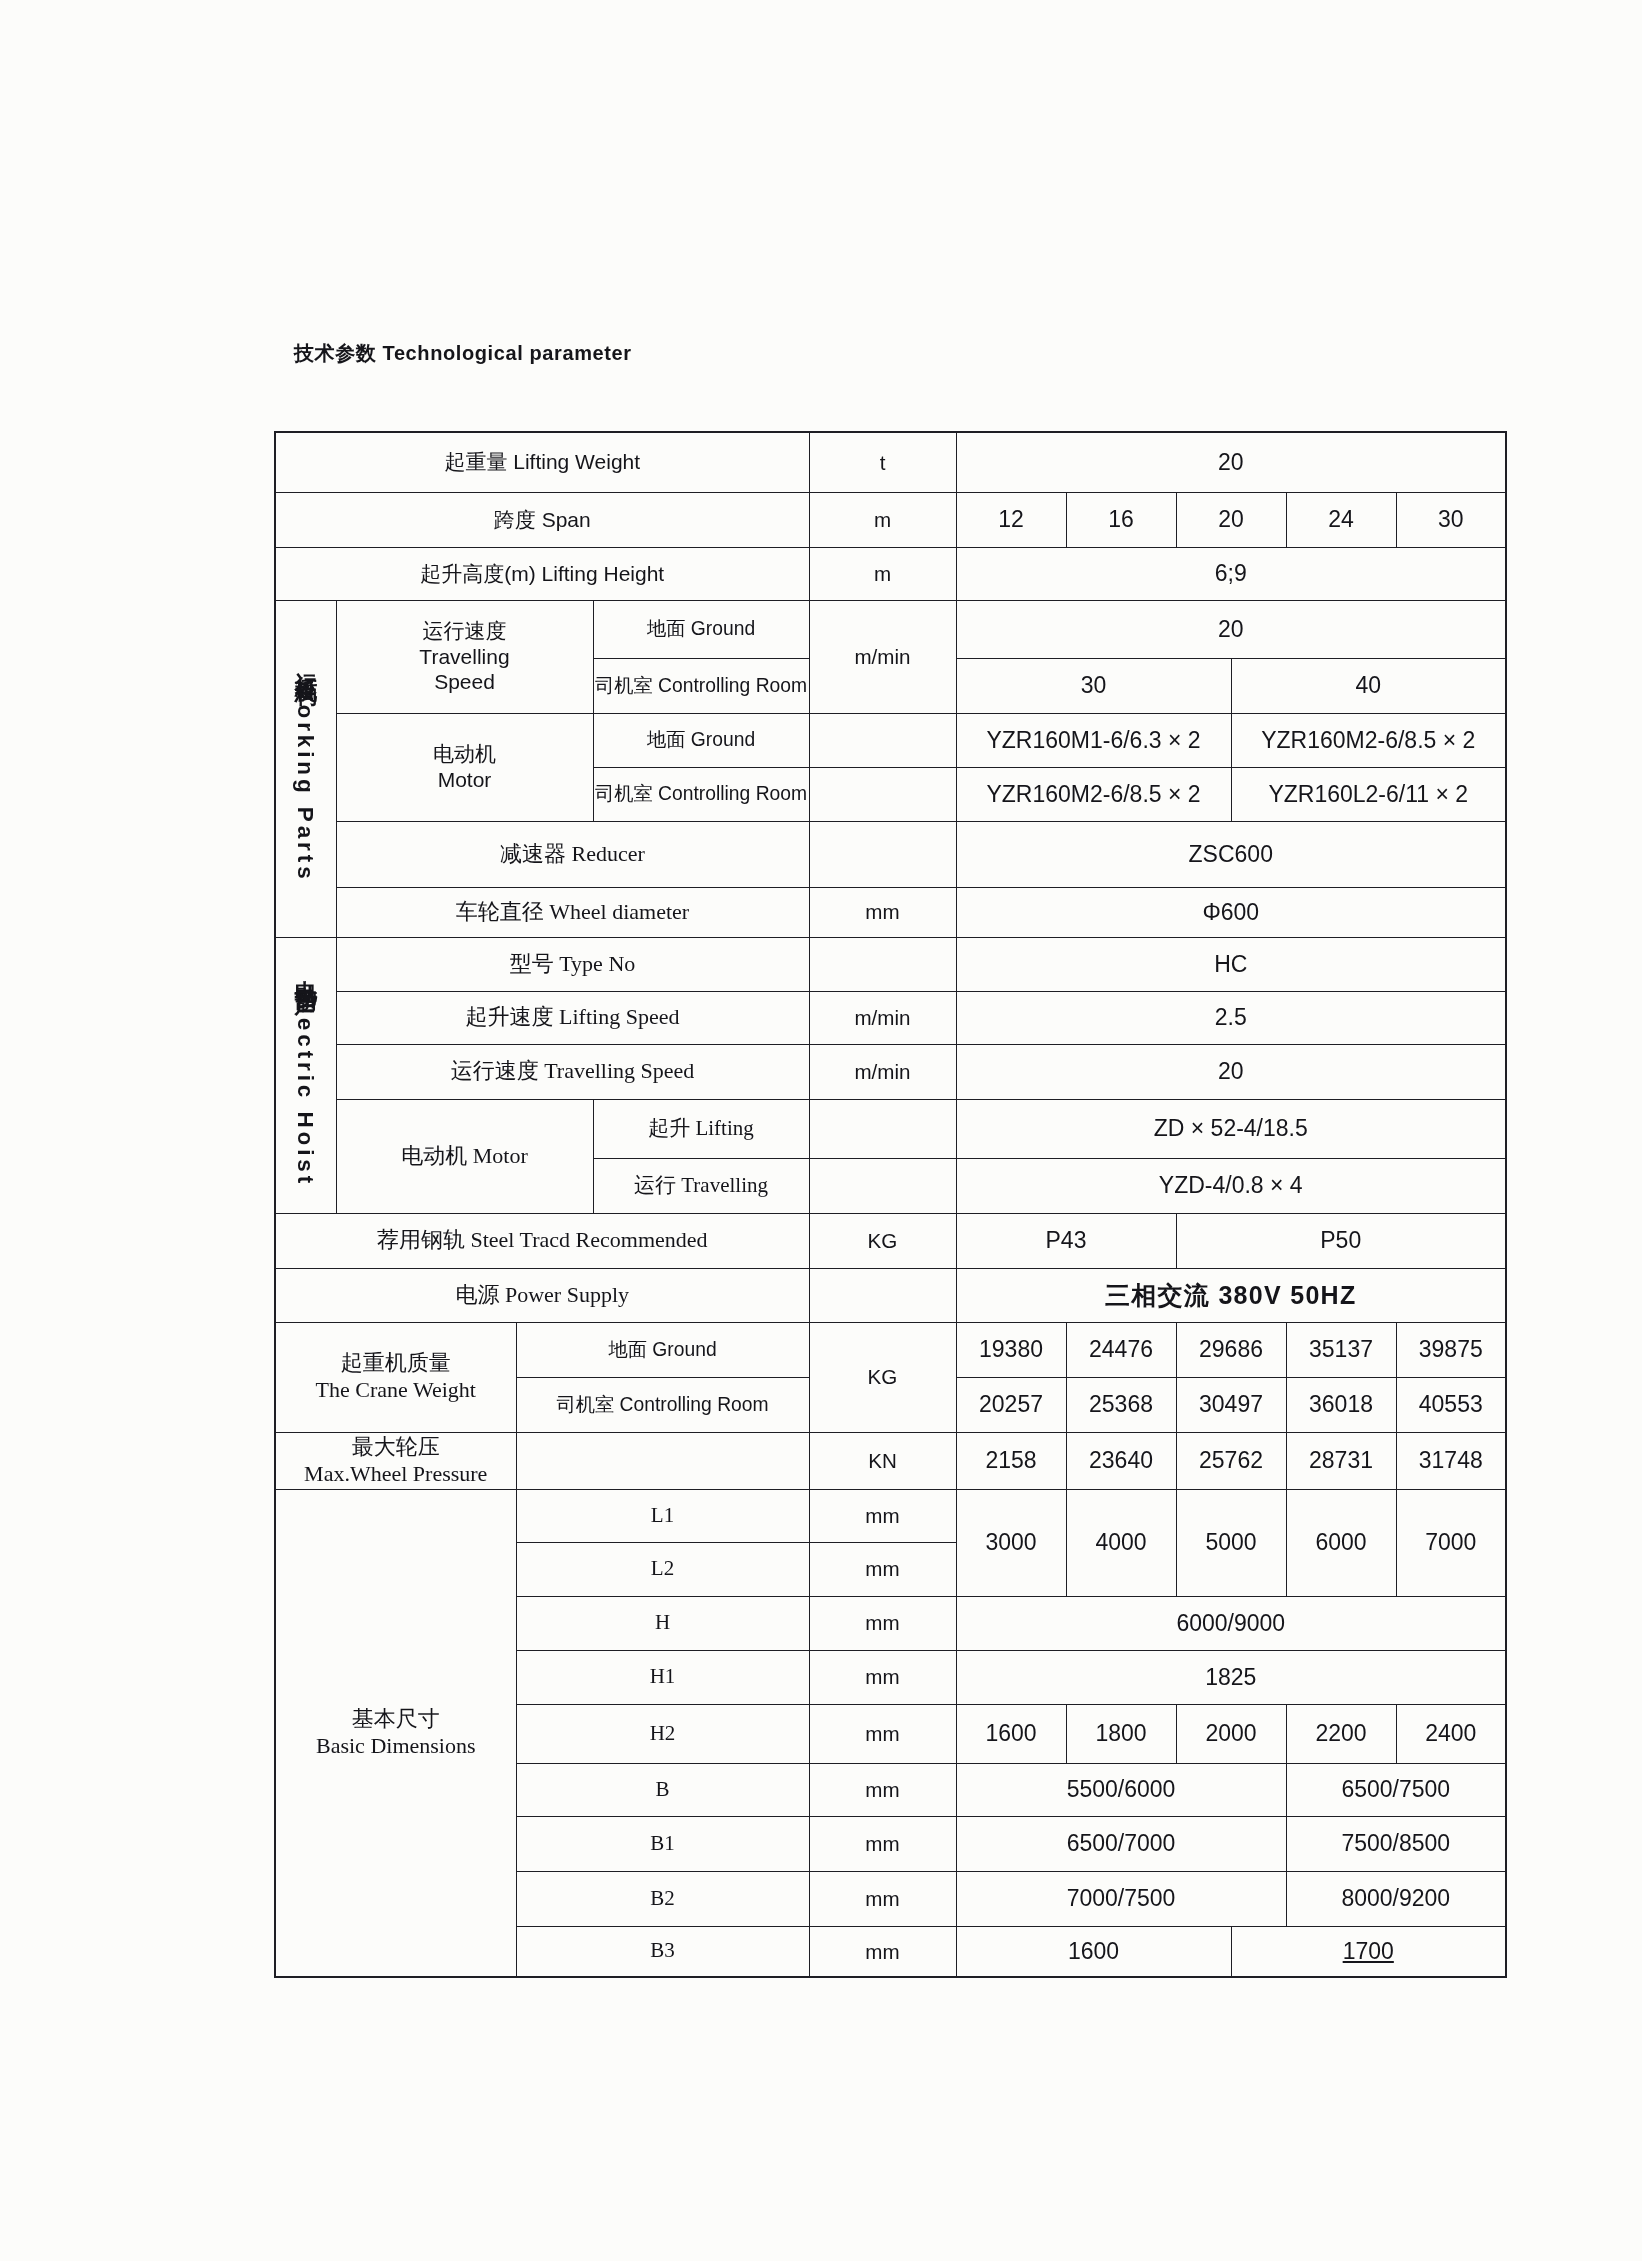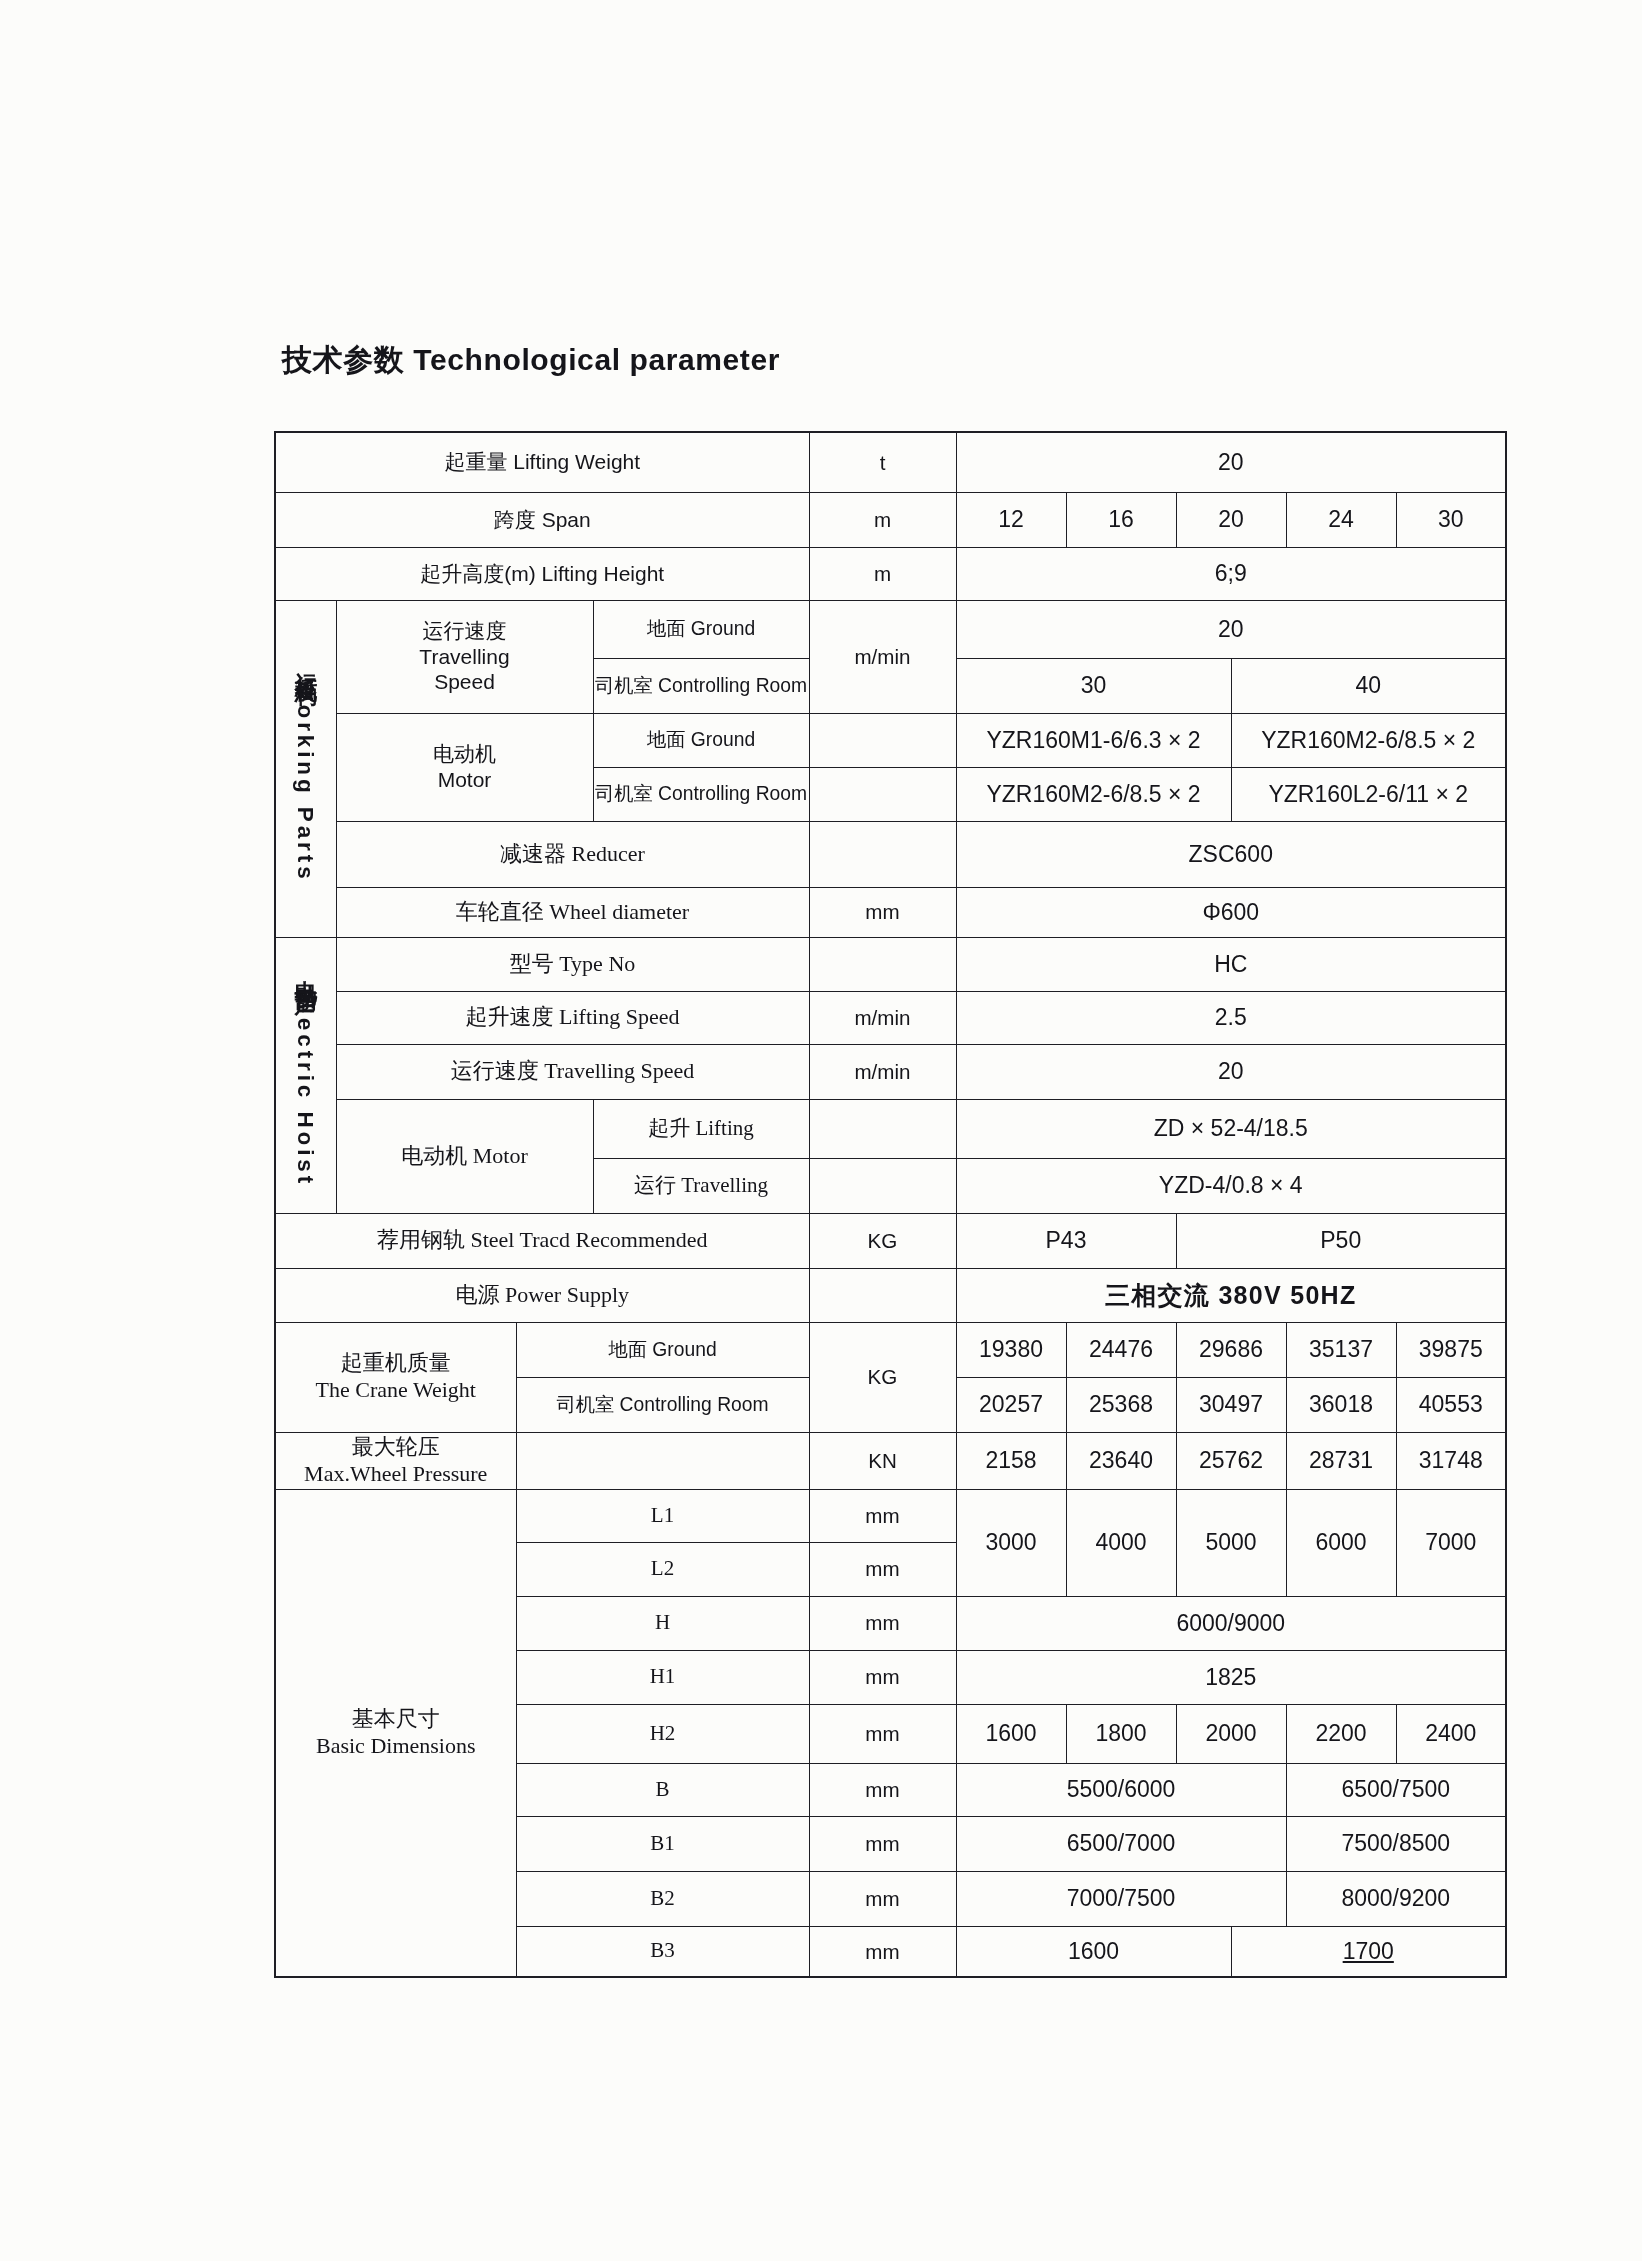--- a/index.html
+++ b/index.html
@@ -4,22 +4,22 @@
 <style>
   html,body{margin:0;padding:0;}
   body{
     width:1643px;height:2261px;
     background:#fcfcfa;
     position:relative;
     font-family:"Liberation Sans",sans-serif;
     color:#15151a;
   }
   .doc-title{
-    position:absolute;left:282px;top:340px;
-    font-size:30px;font-weight:600;letter-spacing:0.6px;
+    position:absolute;left:294px;top:340px;
+    font-size:20px;font-weight:600;letter-spacing:0.6px;
   }
   #ptable{
     position:absolute;left:274px;top:431px;
     width:1230px;
     border-collapse:collapse;table-layout:fixed;
     border:2.6px solid #1e1e24;
   }
   #ptable td{
     border:1.3px solid #1e1e24;
     border-top-width:1.9px;border-bottom-width:1.9px;

